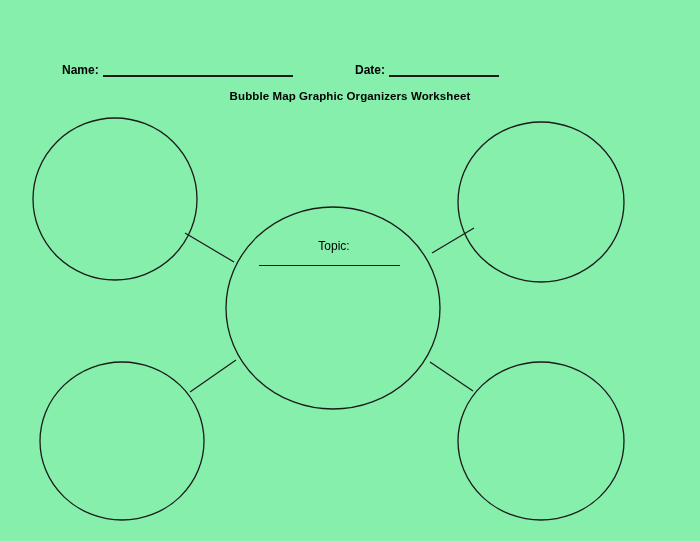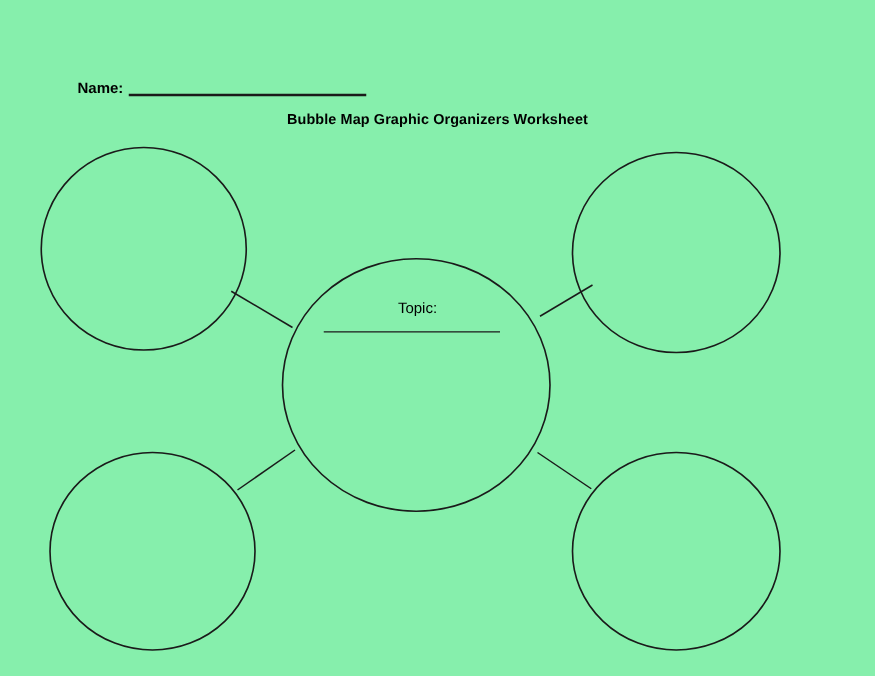--- a/index.html
+++ b/index.html
@@ -93,20 +93,24 @@
 </head>
 <body>
 
 <div id="page">
 
   <div class="field" id="name-field">
     <span class="field-label">Name:</span>
     <span class="field-rule"></span>
   </div>
 
+  <div class="field" id="date-field">
+    <span class="field-label">Date:</span>
+    <span class="field-rule"></span>
+  </div>
 
   <div id="worksheet-title">Bubble Map Graphic Organizers Worksheet</div>
 
   <svg id="diagram" viewBox="0 0 700 541" xmlns="http://www.w3.org/2000/svg">
 
     <line class="connector" x1="185" y1="233" x2="234" y2="262"></line>
     <line class="connector" x1="432" y1="253" x2="474" y2="228"></line>
     <line class="connector" x1="236" y1="360" x2="190" y2="392"></line>
     <line class="connector" x1="430" y1="362" x2="473" y2="391"></line>
 

